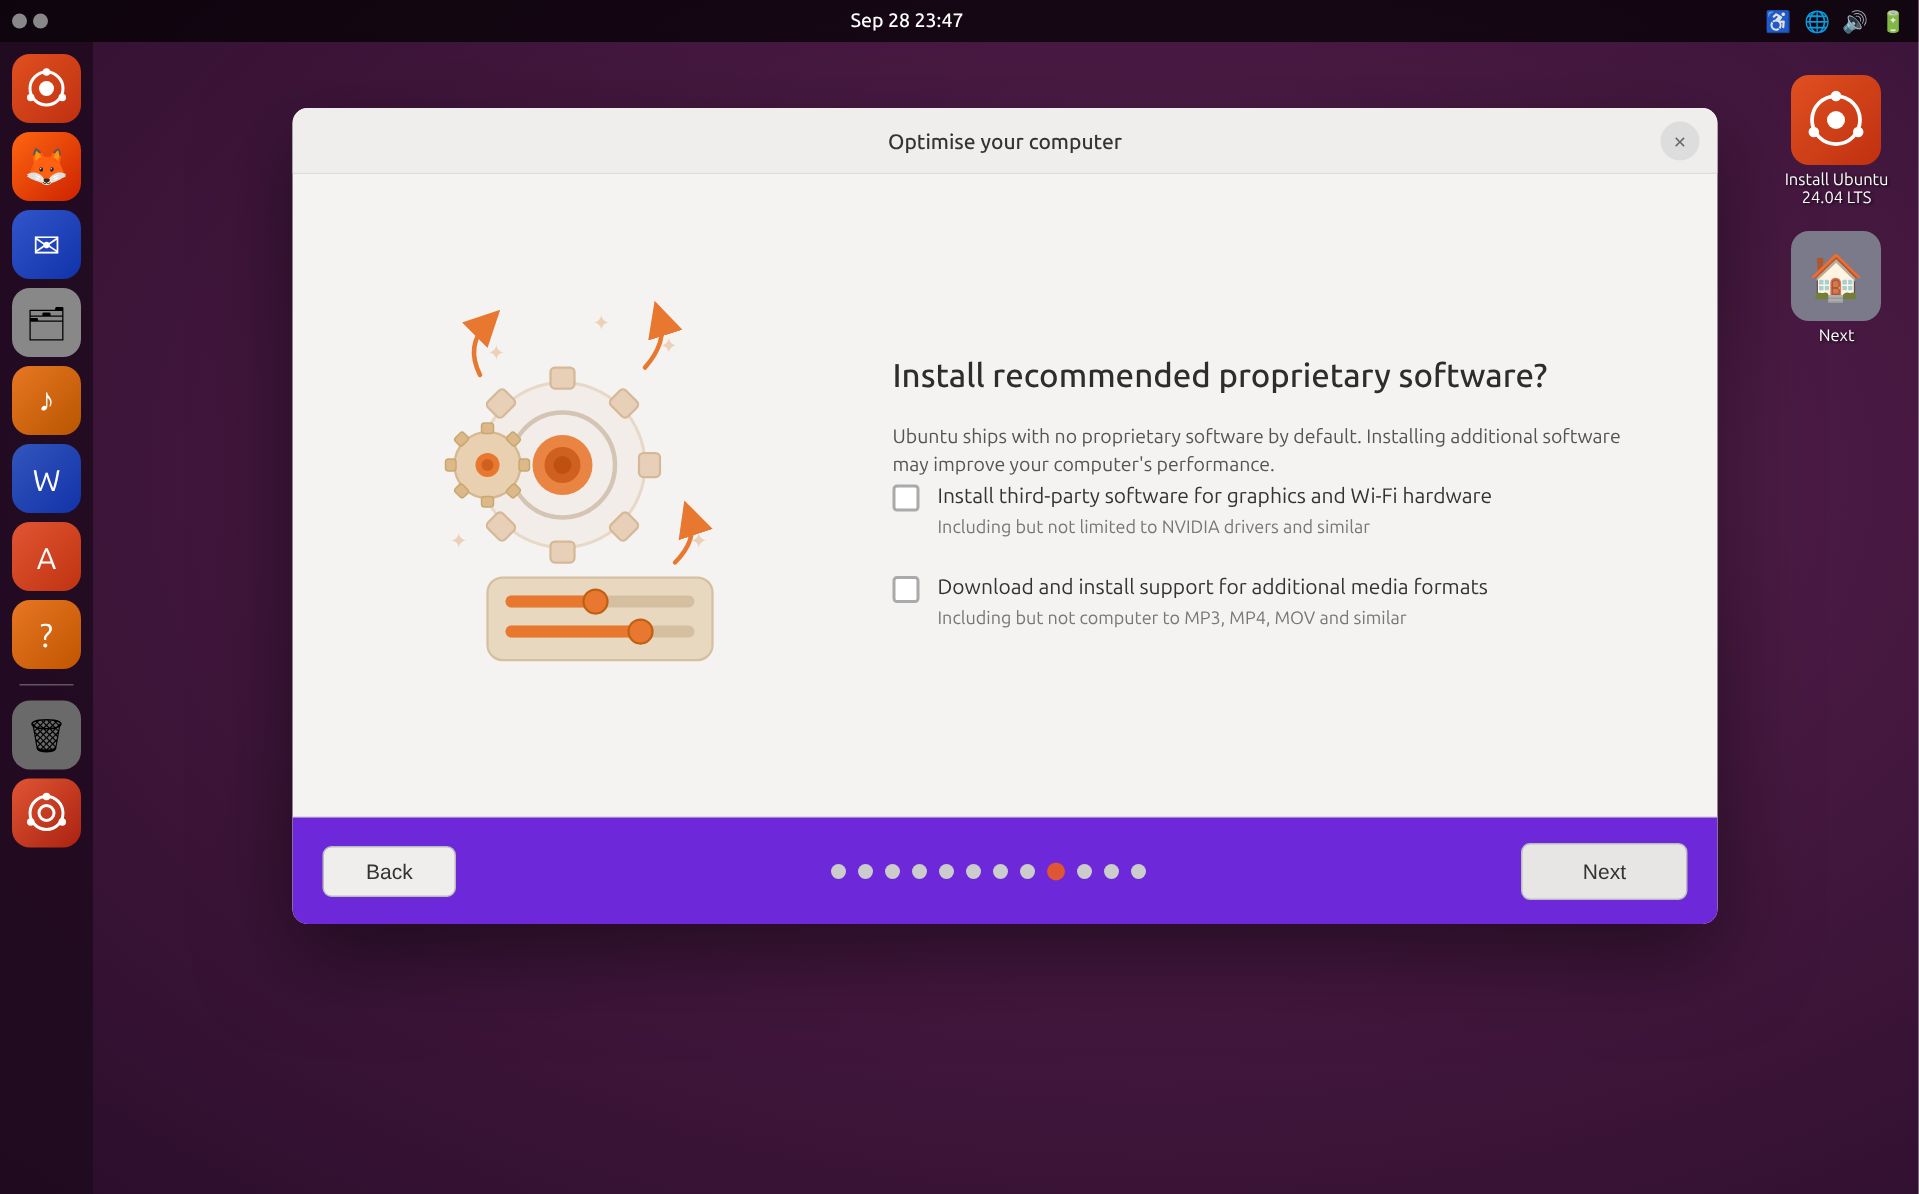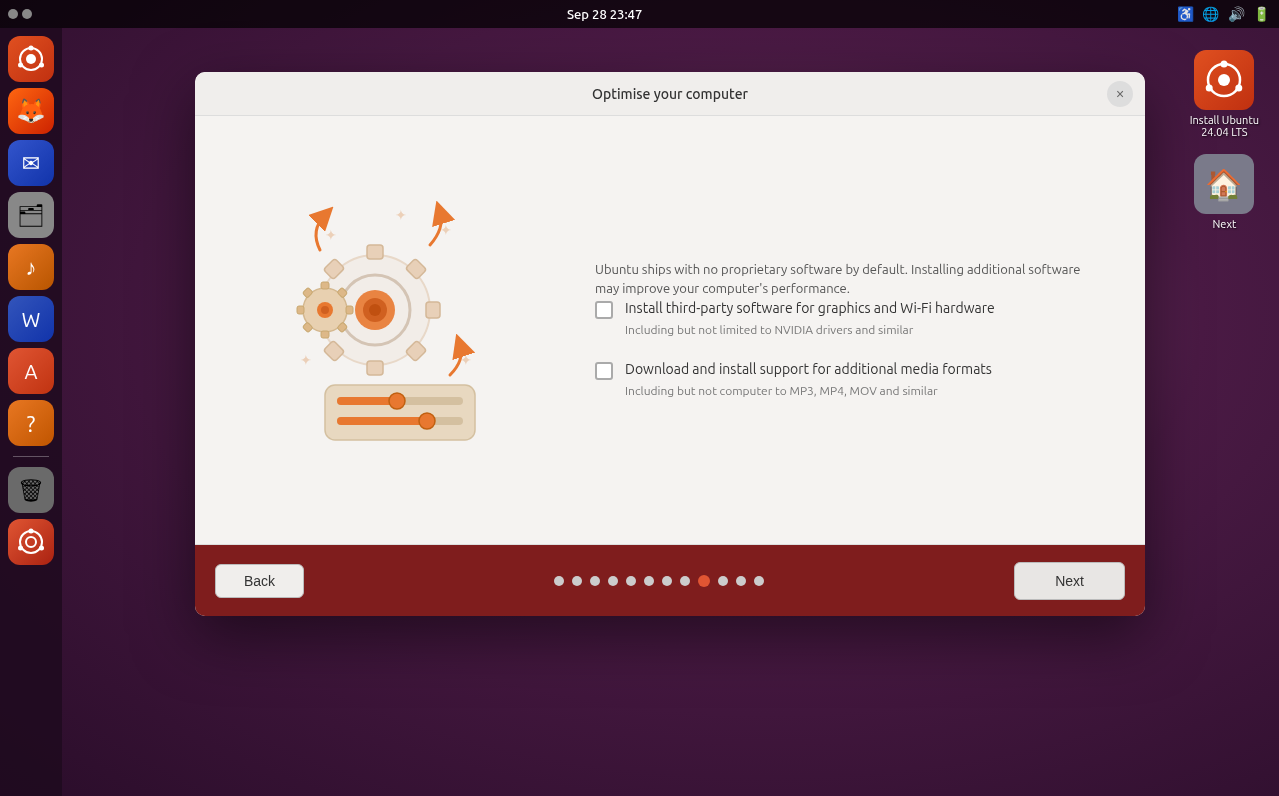--- a/index.html
+++ b/index.html
@@ -270,21 +270,21 @@
     .checkbox-label-sub {
       font-size: 12px;
       color: #777;
       margin-top: 4px;
       padding-left: 30px;
     }
 
     
     .dialog-footer {
       height: 72px;
-      background: #7f1d1d;
+      background: #6d28d9;
       border-top: 1px solid #ddd;
       display: flex;
       align-items: center;
       justify-content: space-between;
       padding: 0 20px;
     }
 
     .btn-back {
       padding: 8px 28px;
       border: 1px solid #bbb;
@@ -503,20 +503,21 @@
           <circle cx="72" cy="16" r="8" fill="#e87830" stroke="#c06010" stroke-width="1.5"></circle>
 
           <rect x="12" y="32" width="126" height="8" rx="4" fill="#d4c0a0"></rect>
           <rect x="12" y="32" width="90" height="8" rx="4" fill="#e87830"></rect>
           <circle cx="102" cy="36" r="8" fill="#e87830" stroke="#c06010" stroke-width="1.5"></circle>
         </g>
       </svg>
     </div>
 
     <div class="dialog-content">
+      <h2>Install recommended proprietary software?</h2>
       <p class="description">Ubuntu ships with no proprietary software by default. Installing additional software may improve your computer's performance.</p>
 
       <div class="checkbox-item">
         <div class="checkbox-row">
           <div class="checkbox-box"></div>
           <span class="checkbox-label-main">Install third-party software for graphics and Wi-Fi hardware</span>
         </div>
         <div class="checkbox-label-sub">Including but not limited to NVIDIA drivers and similar</div>
       </div>
 

